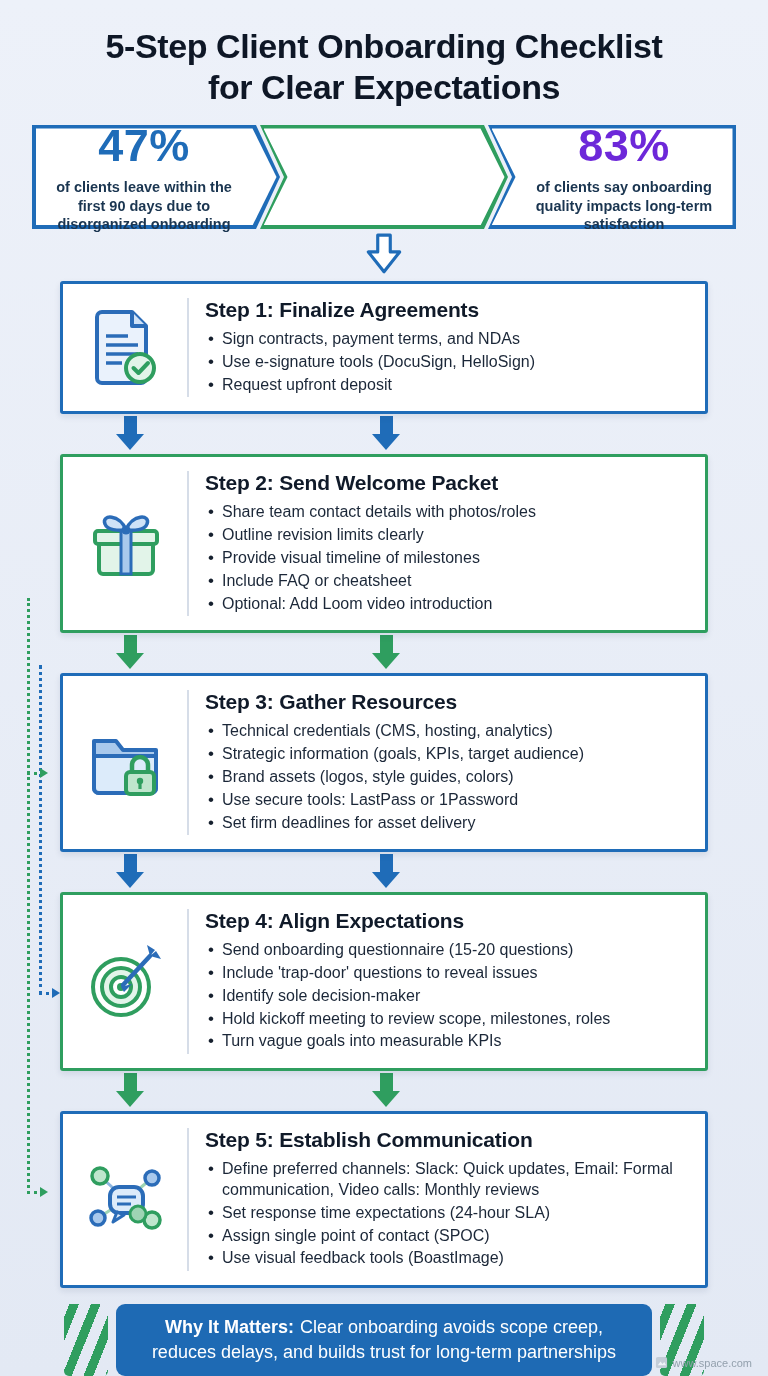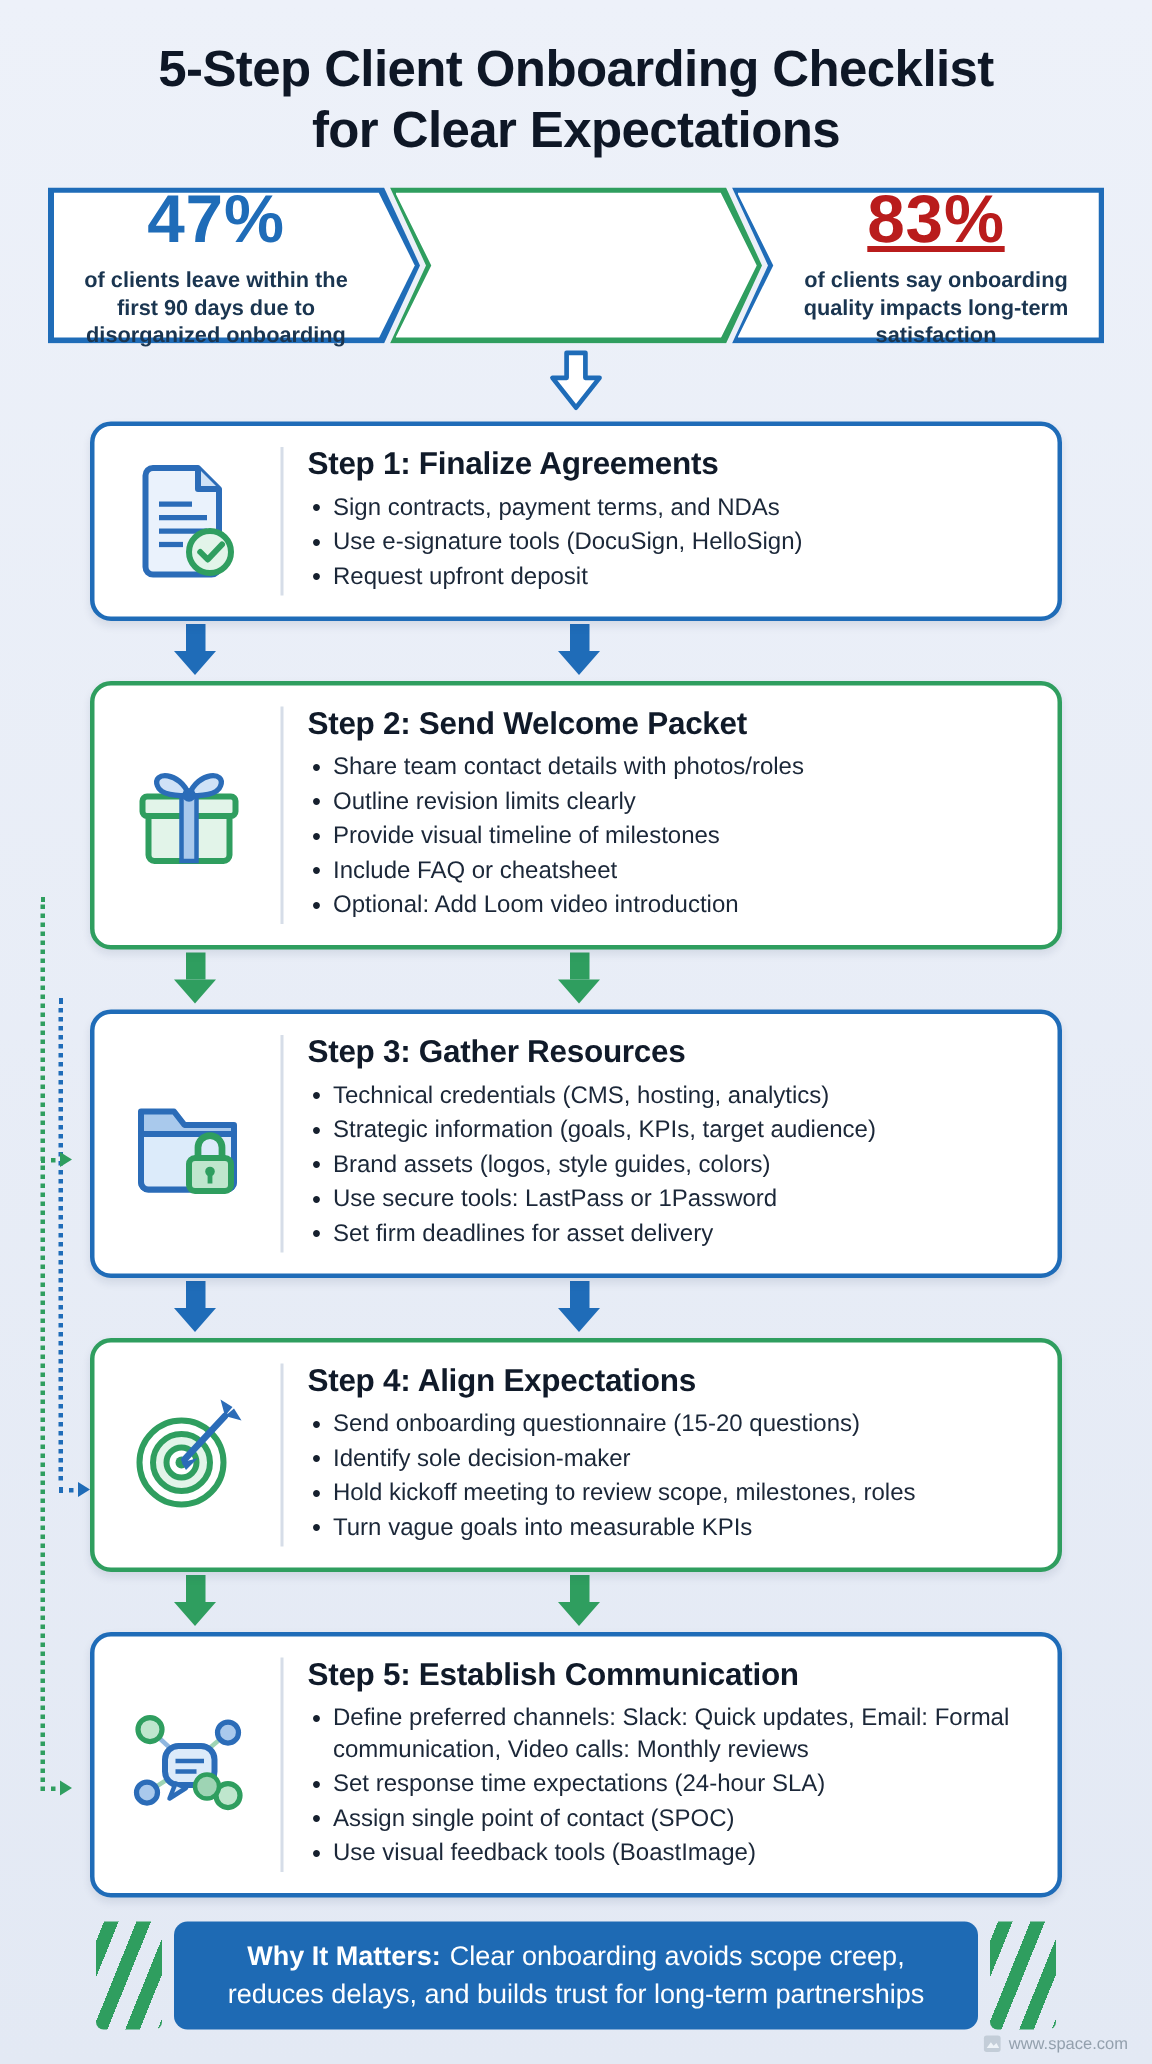--- a/index.html
+++ b/index.html
@@ -46,21 +46,21 @@
 
   
   .big-arrow-wrap { text-align: center; height: 46px; margin: 4px 0 2px; }
 
   
   .content-col { margin: 0 30px; }
   .card {
     display: flex; align-items: center;
     background: #fff;
     border: 3px solid #1f6cb8;
-    border-radius: 14px;
+    border-radius: 3px;
     padding: 12px 18px 12px 10px;
     box-shadow: 0 3px 6px rgba(16,42,80,.10);
     position: relative; z-index: 2;
   }
   .card-icon { width: 106px; flex: 0 0 106px; display:flex; align-items:center; justify-content:center; }
   .card-divider { width: 2px; align-self: stretch; background: #d6dde8; margin: 2px 16px 2px 8px; }
   .card-body { flex: 1; padding: 2px 0; }
   .card-title { font-size: 21px; font-weight: 800; color: #101a29; margin-bottom: 7px; letter-spacing: -0.2px; }
   .bullets { list-style: none; }
   .bullets li {
@@ -138,21 +138,21 @@
       </div>
     </div>
     <div class="stat">
       <div class="shape cp-both" style="background: rgb(47, 158, 95);"></div>
       <div class="shape-inner cp-both"></div>
     </div>
     <div class="stat">
       <div class="shape cp-left" style="background: rgb(31, 108, 184);"></div>
       <div class="shape-inner cp-left"></div>
       <div class="content pad-left">
-        <div class="stat-value" style="color: #b91c1c; text-decoration: underline;">83%</div>
+        <div class="stat-value" style="color: #6d28d9;">83%</div>
         <div class="stat-text">of clients say onboarding quality impacts long-term satisfaction</div>
       </div>
     </div>
   </div>
 
   <div class="big-arrow-wrap">
     <svg width="46" height="42" viewBox="0 0 44 40">
       <path d="M16 2 h12 v16 h9 L22 37 L7 18 h9 Z" fill="#ffffff" stroke="#1f6cb8" stroke-width="3" stroke-linejoin="round"></path>
     </svg>
   </div>
@@ -275,20 +275,21 @@
           <path d="M66 16 l-3 -11 l8 5 Z" fill="#2b6cb8"></path>
           <path d="M66 16 l11 3 l-5 -8 Z" fill="#2b6cb8"></path>
           <path d="M37 47 l11 -3 l-8 8 Z" fill="#2b6cb8"></path>
         </svg>
       </div>
       <div class="card-divider"></div>
       <div class="card-body">
         <h2 class="card-title">Step 4: Align Expectations</h2>
         <ul class="bullets">
           <li>Send onboarding questionnaire (15-20 questions)</li>
+          <li>Include 'trap-door' questions to reveal issues</li>
           <li>Identify sole decision-maker</li>
           <li>Hold kickoff meeting to review scope, milestones, roles</li>
           <li>Turn vague goals into measurable KPIs</li>
         </ul>
       </div>
     </section>
 
     <div class="flow">
       <div class="flow-arrow fa-left" style="color: rgb(47, 158, 95);">
           <div class="shaft"></div>

